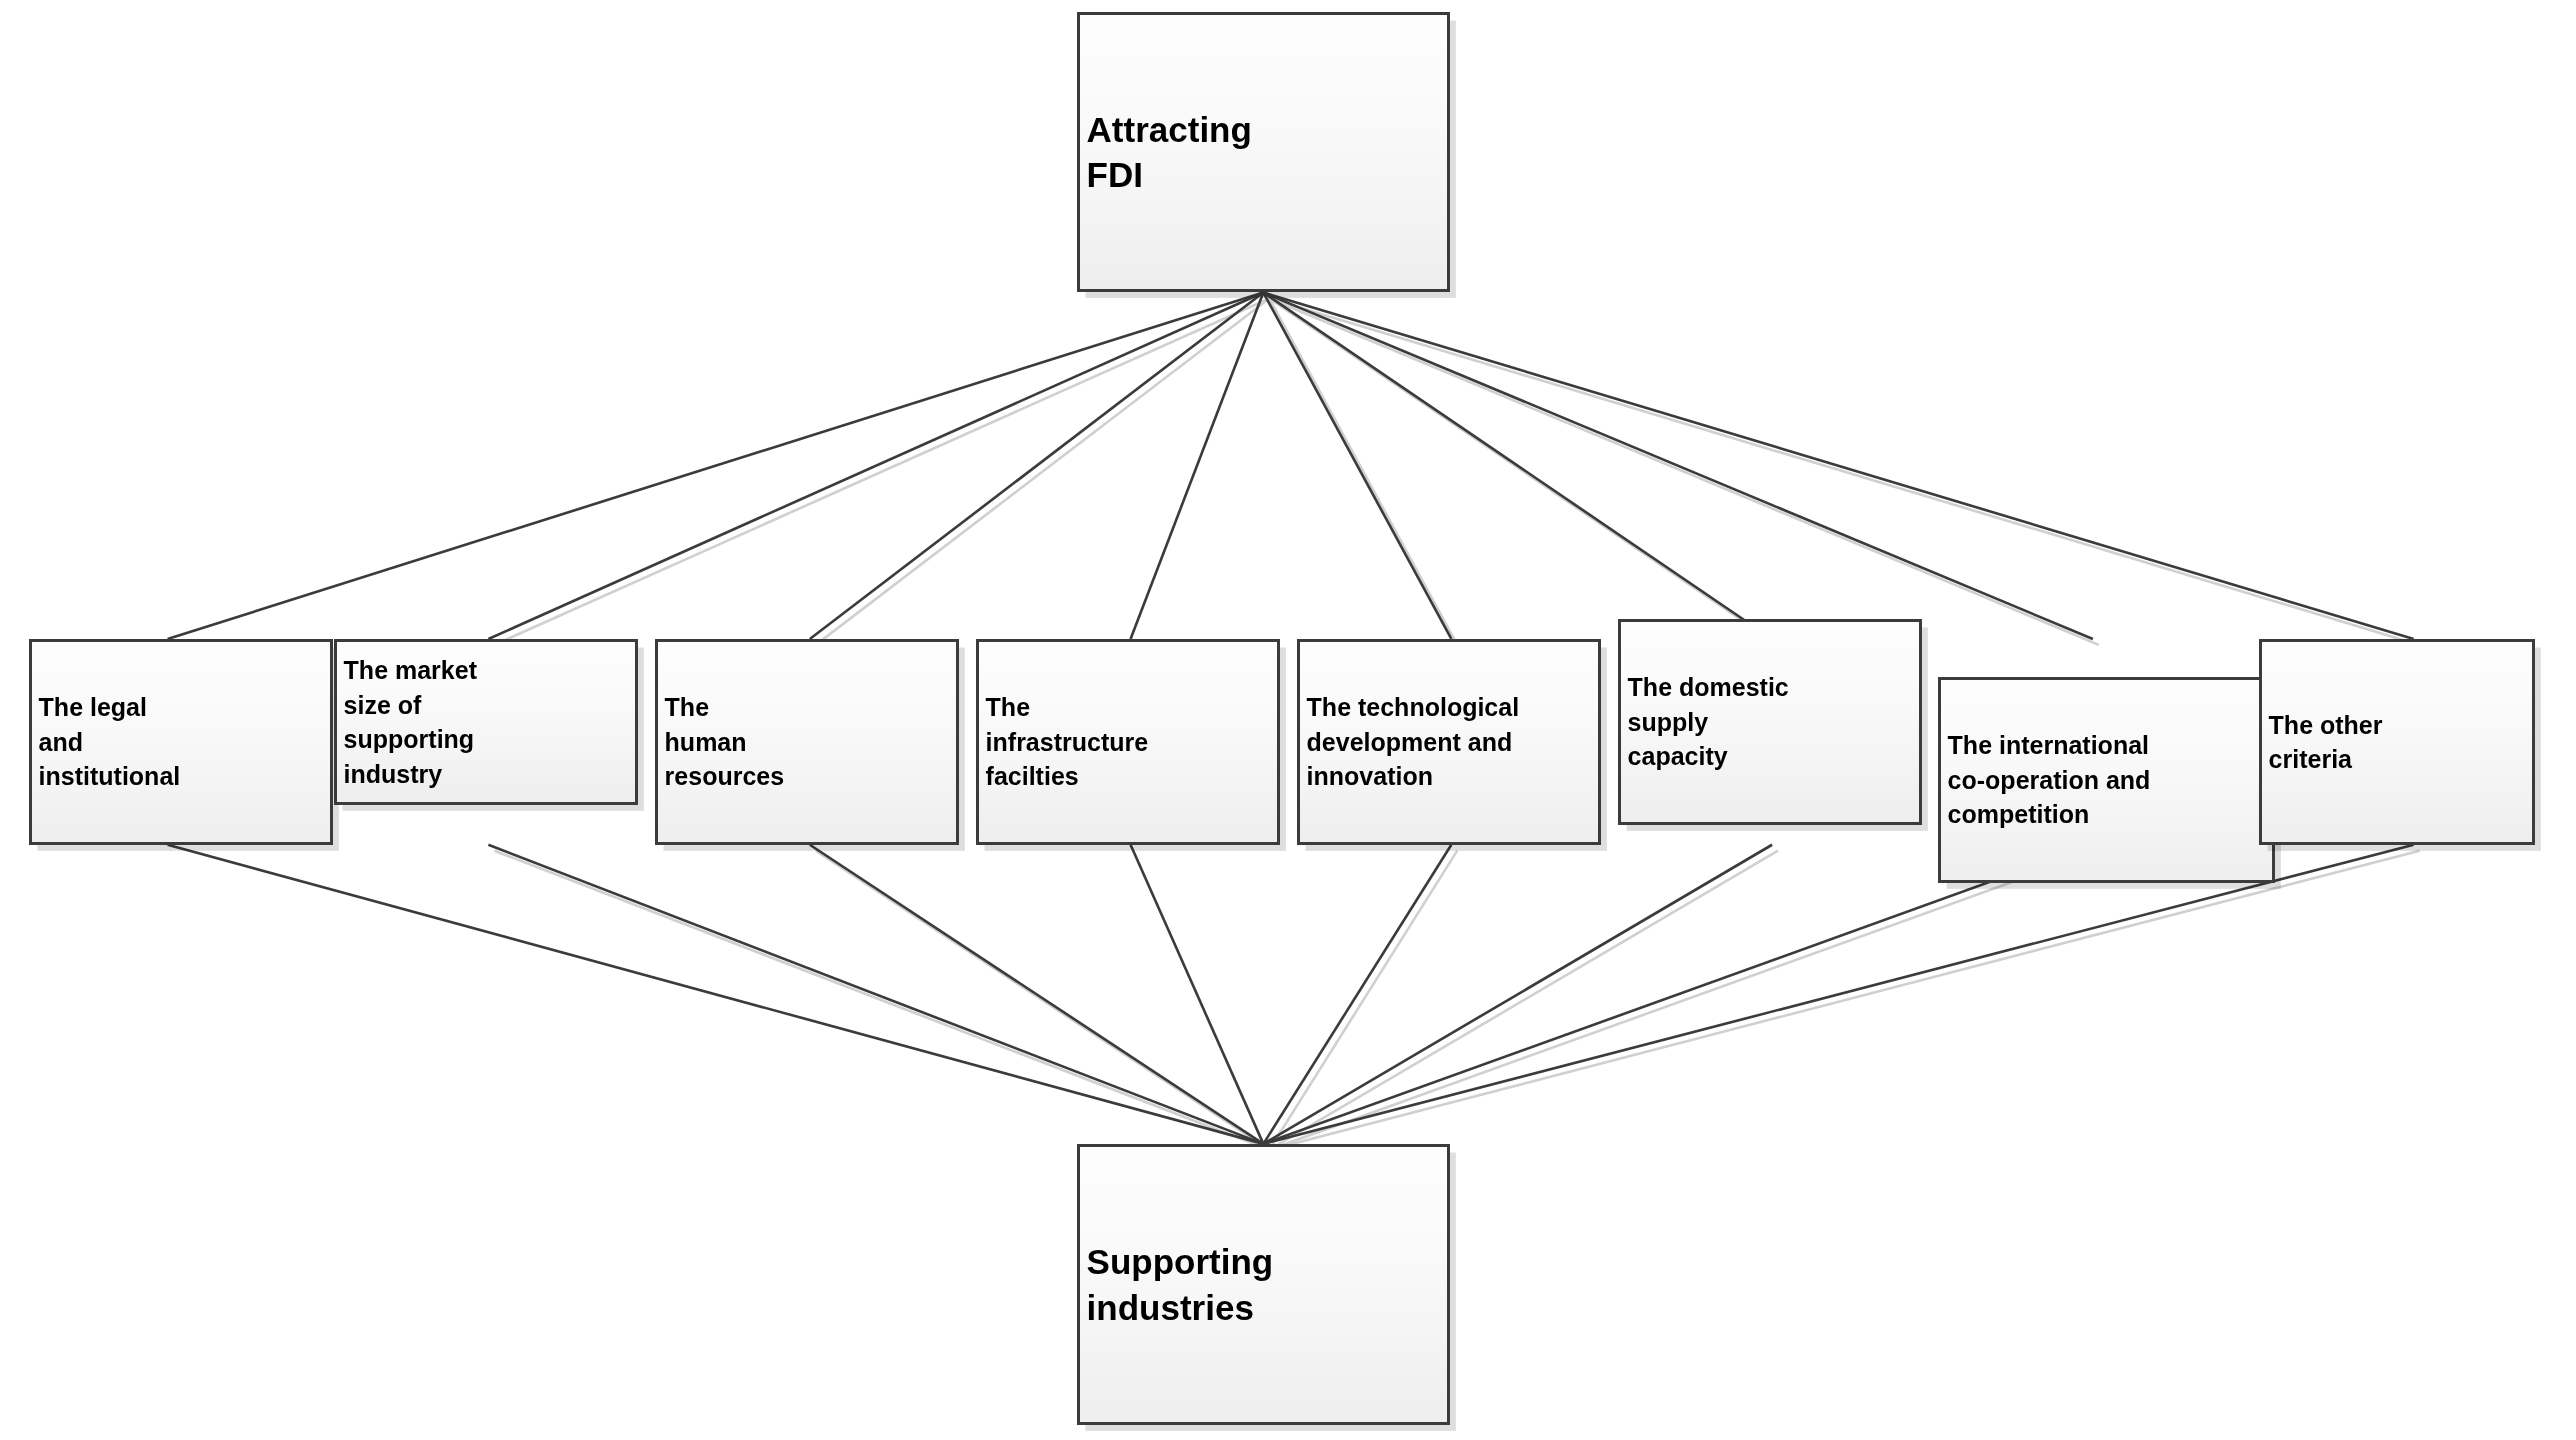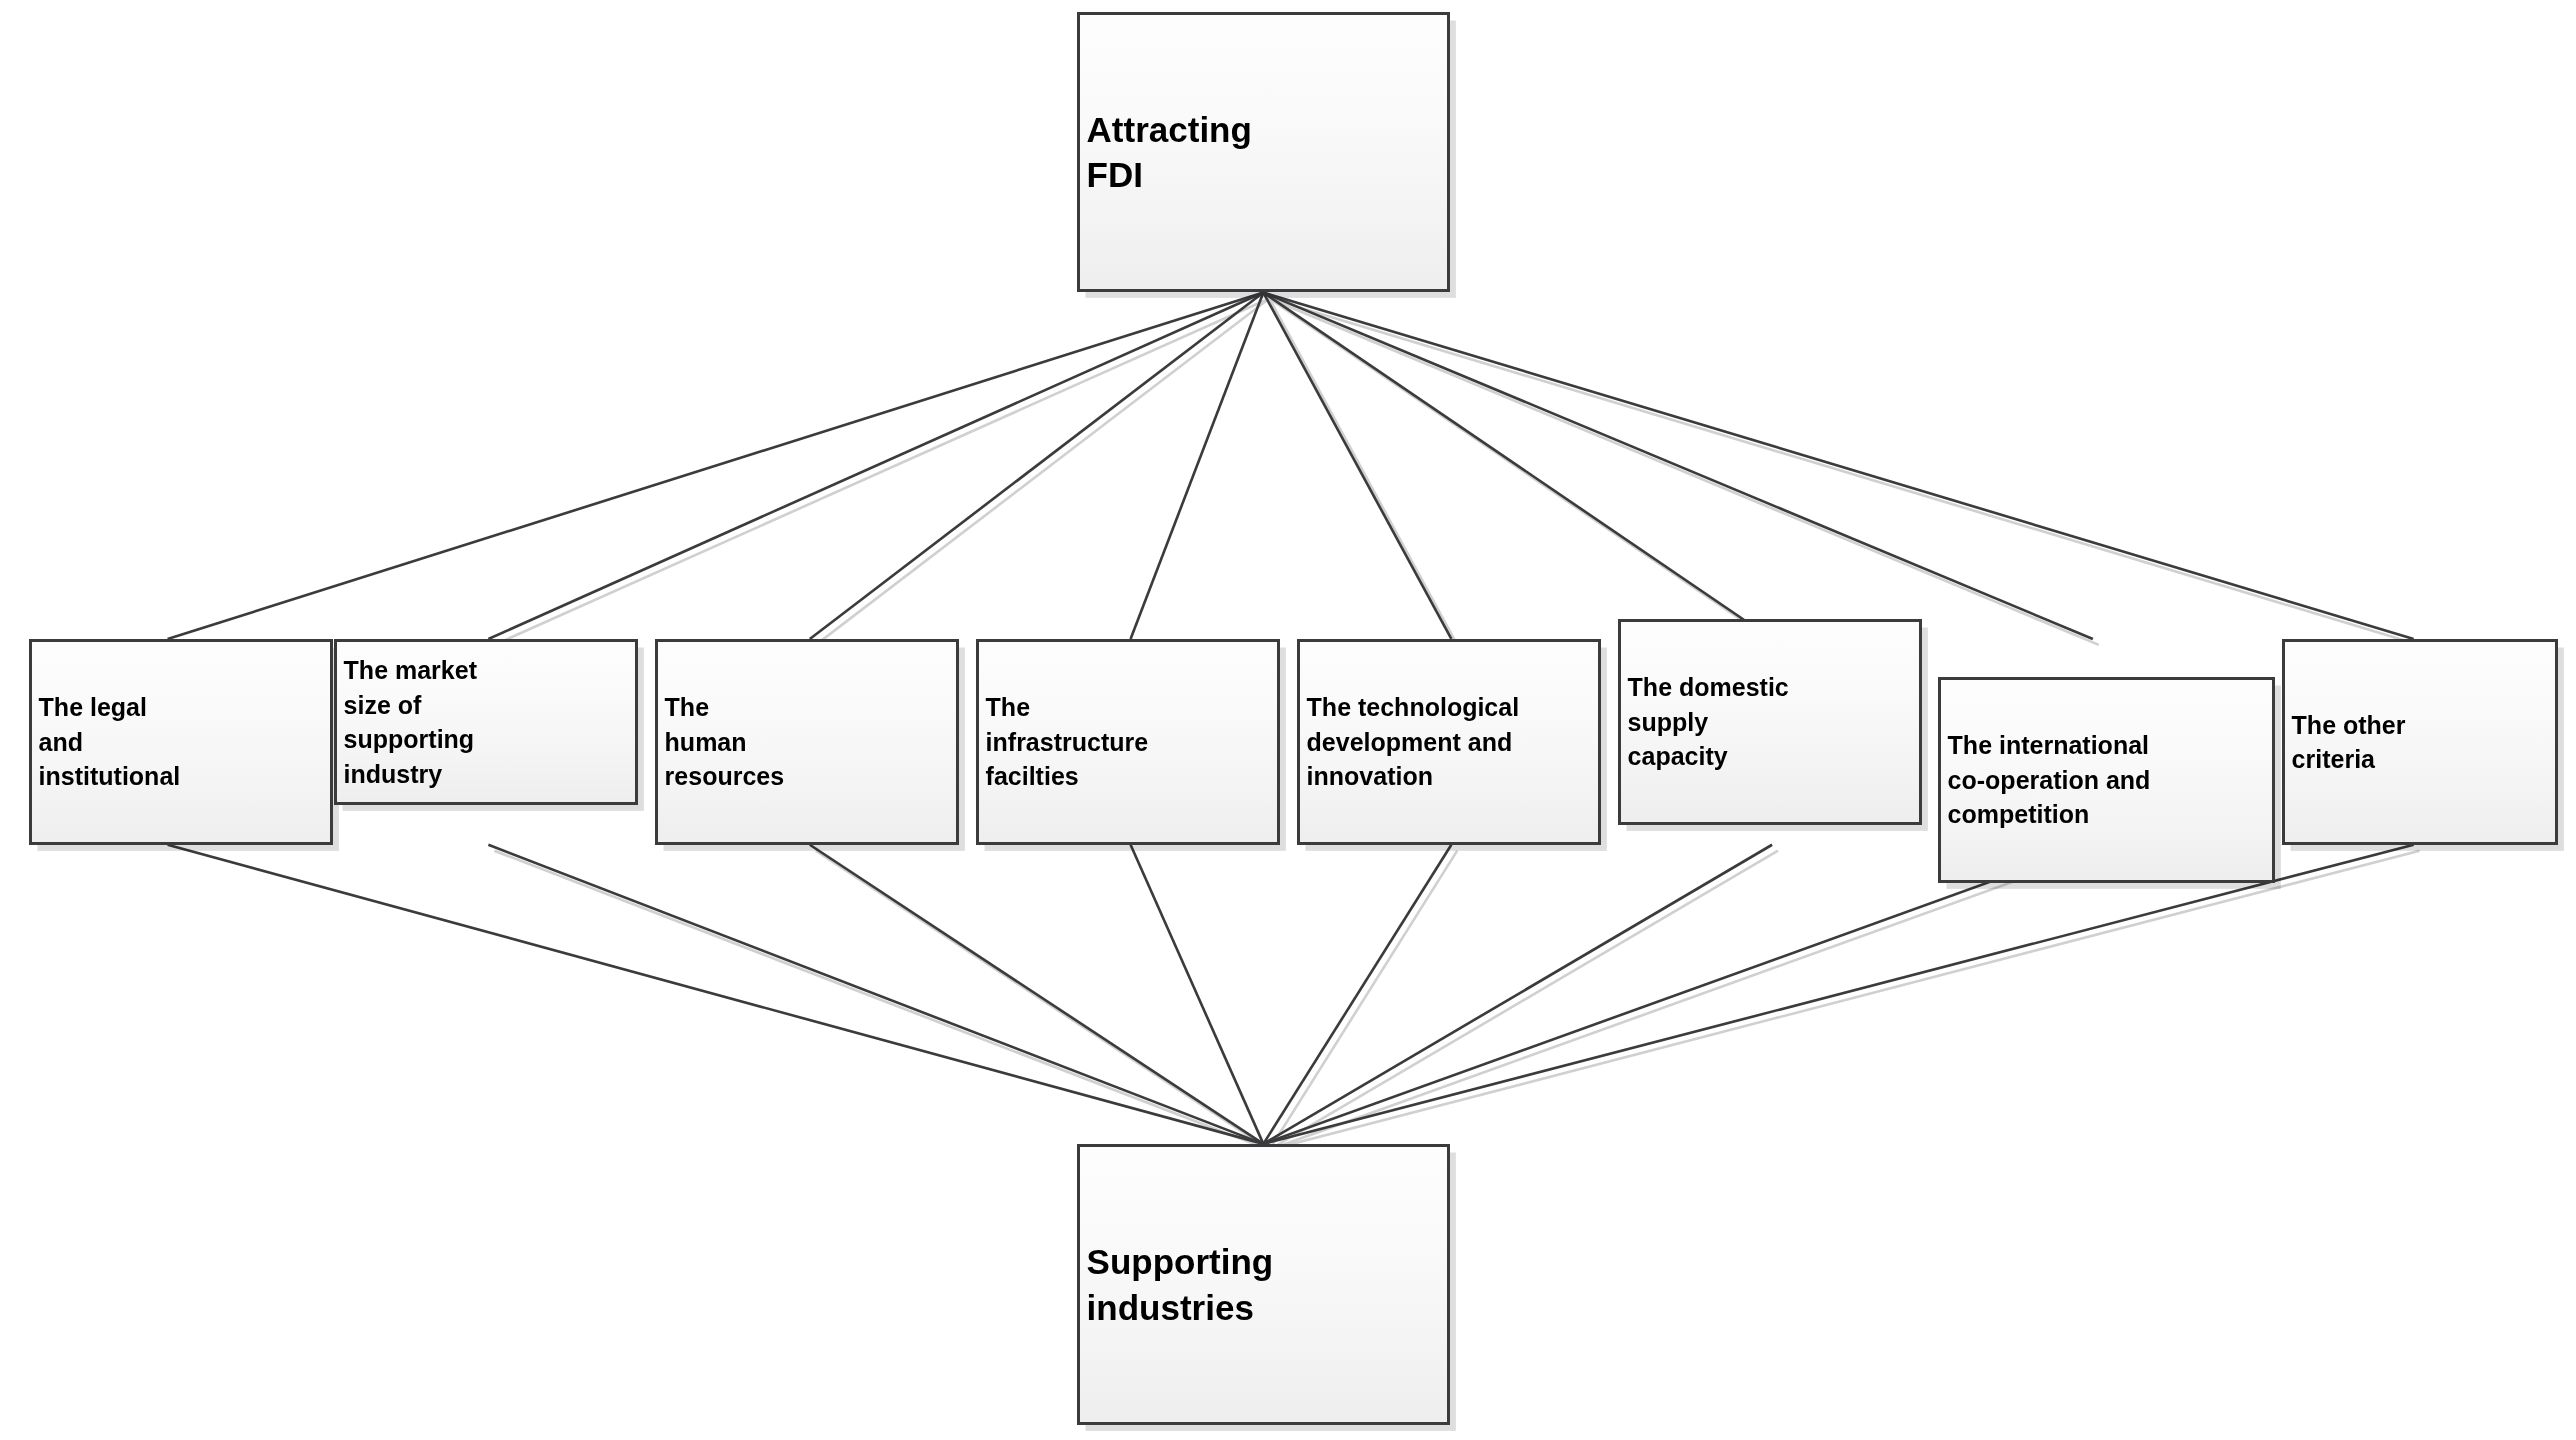--- a/index.html
+++ b/index.html
@@ -130,21 +130,21 @@
       <div class="node node-criterion" style="left: 1618px; top: 619px; width: 304px; height: 206px;">
         <div class="label">The domestic
 supply
 capacity</div>
       </div>
       <div class="node node-criterion" style="left: 1938px; top: 677px; width: 337px; height: 206px;">
         <div class="label">The international
 co-operation and
 competition</div>
       </div>
-      <div class="node node-criterion" style="left: 2259px; top: 639px; width: 276px; height: 206px; margin-left: 23px;">
+      <div class="node node-criterion" style="left: 2259px; top: 639px; width: 276px; height: 206px;">
         <div class="label">The other
 criteria</div>
       </div>
     </div>
 
   <div class="node node-root" id="node-bottom" style="left: 1077px; top: 1144px; width: 373px; height: 281px;">
     <div class="label">Supporting
 industries</div>
   </div>
 

